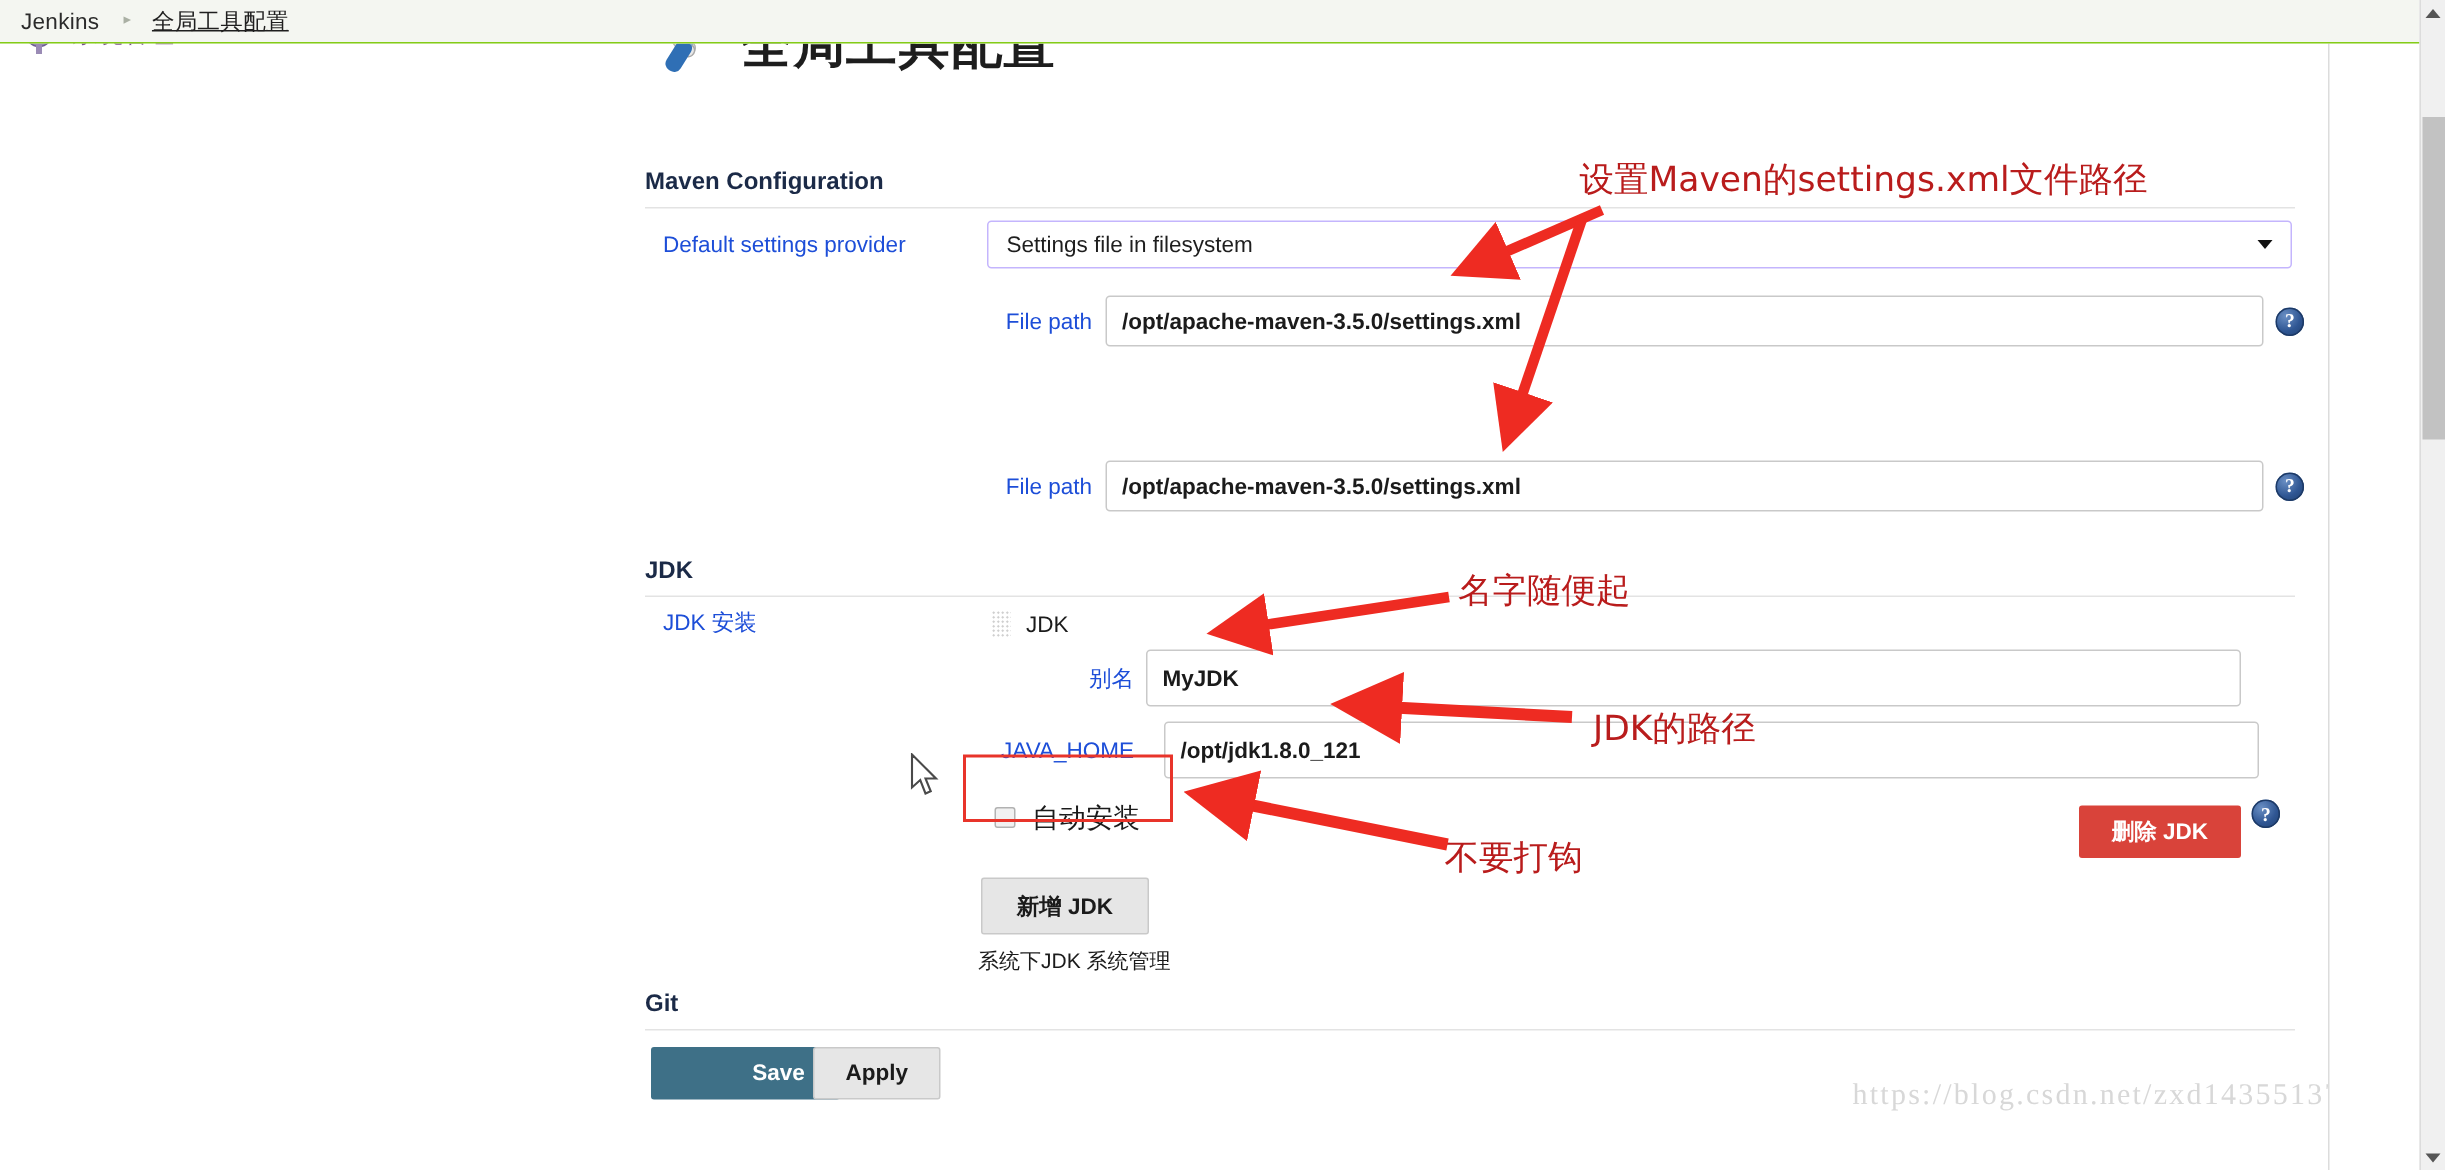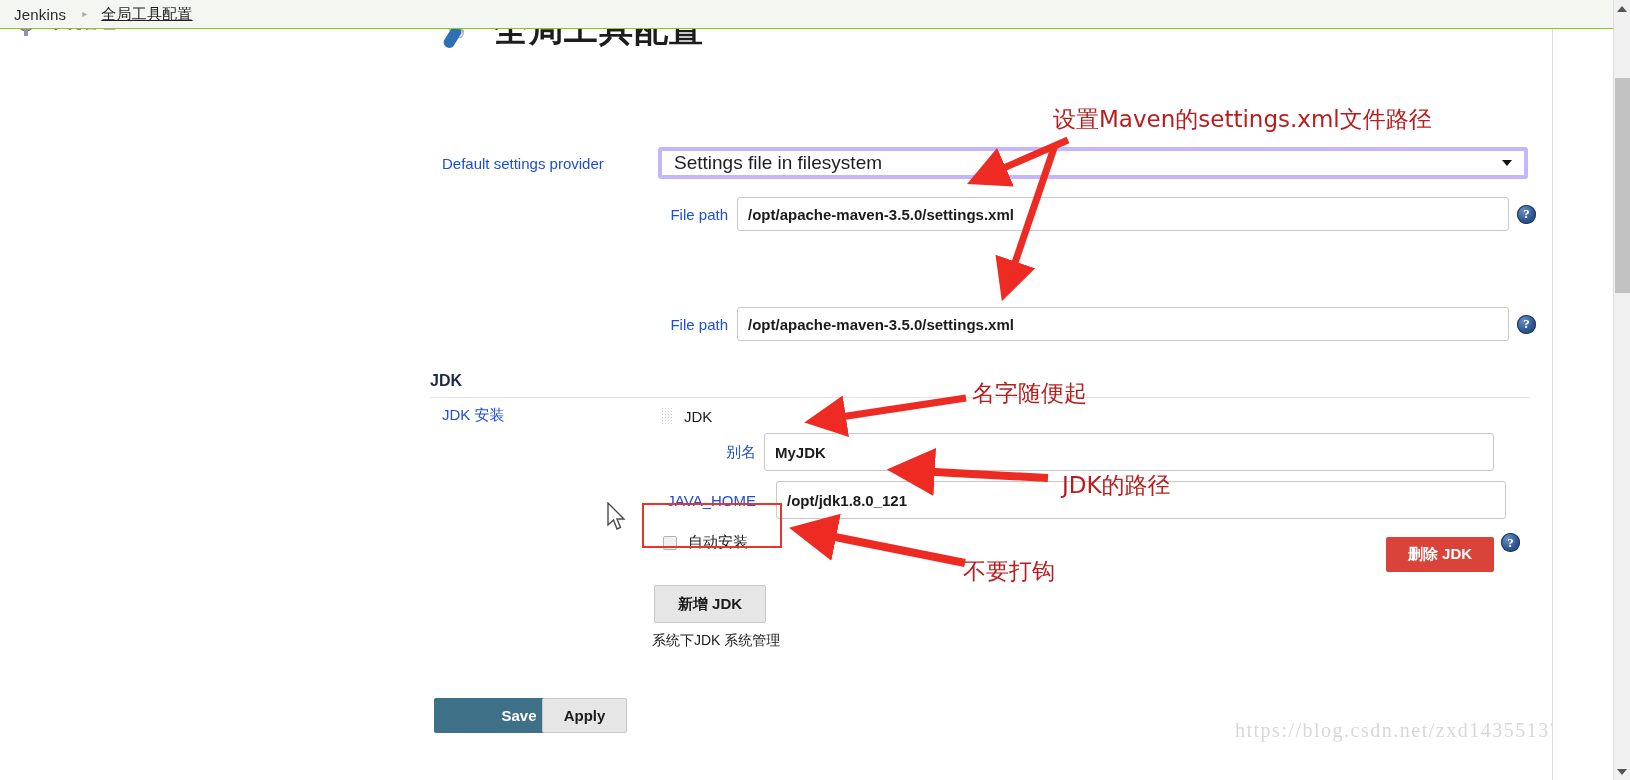--- a/index.html
+++ b/index.html
@@ -123,28 +123,28 @@
   .lbl {
     font-size: 15px;
     color: #1d4ed8;
     text-align: right;
   }
   .lbl-left { text-align: left; }
 
   .select-box {
     position: relative;
     height: 32px;
-    border: 4px solid #c4b5fd;
+    border: 1px solid #c4b5fd;
     border-radius: 3px;
     background: #fff;
     box-sizing: border-box;
     display: flex;
     align-items: center;
     padding-left: 12px;
-    font-size: 19px;
+    font-size: 15px;
     color: #1e1e1e;
   }
   .select-box .caret {
     position: absolute;
     right: 12px;
     top: 50%;
     margin-top: -3px;
     width: 0; height: 0;
     border-left: 5px solid transparent;
     border-right: 5px solid transparent;
@@ -194,21 +194,21 @@
     align-items: center;
   }
   .chk {
     width: 14px; height: 14px;
     border: 1px solid #b2b2b2;
     background: #f1f1f1;
     border-radius: 2px;
     box-sizing: border-box;
     margin-right: 11px;
   }
-  .chk-label { font-size: 15px; color: #1b1b1b; }
+  .chk-label { font-size: 18px; color: #1b1b1b; }
 
   
   .btn-grey {
     background: #e6e6e6;
     border: 1px solid #c9c9c9;
     border-radius: 2px;
     font-size: 15px;
     font-weight: bold;
     color: #1b1b1b;
     display: flex;
@@ -334,20 +334,21 @@
           <g transform="rotate(32 27 27)">
             <rect x="21.5" y="24" width="11" height="23" rx="5" fill="#2f6fb5"></rect>
             <rect x="23" y="7" width="8" height="18" fill="#8aa9c9"></rect>
             <rect x="22.5" y="4" width="9" height="5" fill="#6b8fb5"></rect>
           </g>
         </svg>
       </span>
       <span class="page-title">全局工具配置</span>
     </div>
 
+    <div class="section-head" style="top:84px;">Maven Configuration</div>
 
     <div class="row" style="left:442px; top:118px; width:1090px;">
       <span class="lbl lbl-left" style="width:196px;">Default settings provider</span>
       <div class="select-box" style="width:870px; margin-left:20px;">
         <span>Settings file in filesystem</span>
         <span class="caret"></span>
       </div>
     </div>
 
     <div class="row" style="left:668px; top:168px; width:870px;">
@@ -398,20 +399,21 @@
     </div>
 
     <span class="help-icon" style="position:absolute; left:1501px; top:504px;">?</span>
 
     <div class="btn-red" style="position:absolute; left:1386px; top:508px; width:108px; height:35px;">删除 JDK</div>
 
     <div class="btn-grey" style="position:absolute; left:654px; top:556px; width:112px; height:38px;">新增 JDK</div>
 
     <div class="note-text" style="left:652px; top:603px;">系统下JDK 系统管理</div>
 
+    <div class="section-head" style="top:632px;">Git</div>
 
     <div class="btn-save" style="position:absolute; left:434px; top:669px; width:82px; height:35px;">Save</div>
     <div class="btn-grey" style="position:absolute; left:542px; top:669px; width:85px; height:35px;">Apply</div>
 
     <div class="watermark" style="left:1235px; top:690px;">https://blog.csdn.net/zxd1435513775</div>
   </div>
 
   <div class="subheader-row">
     <div class="subheader-inner">
       <span class="gear-icon">

